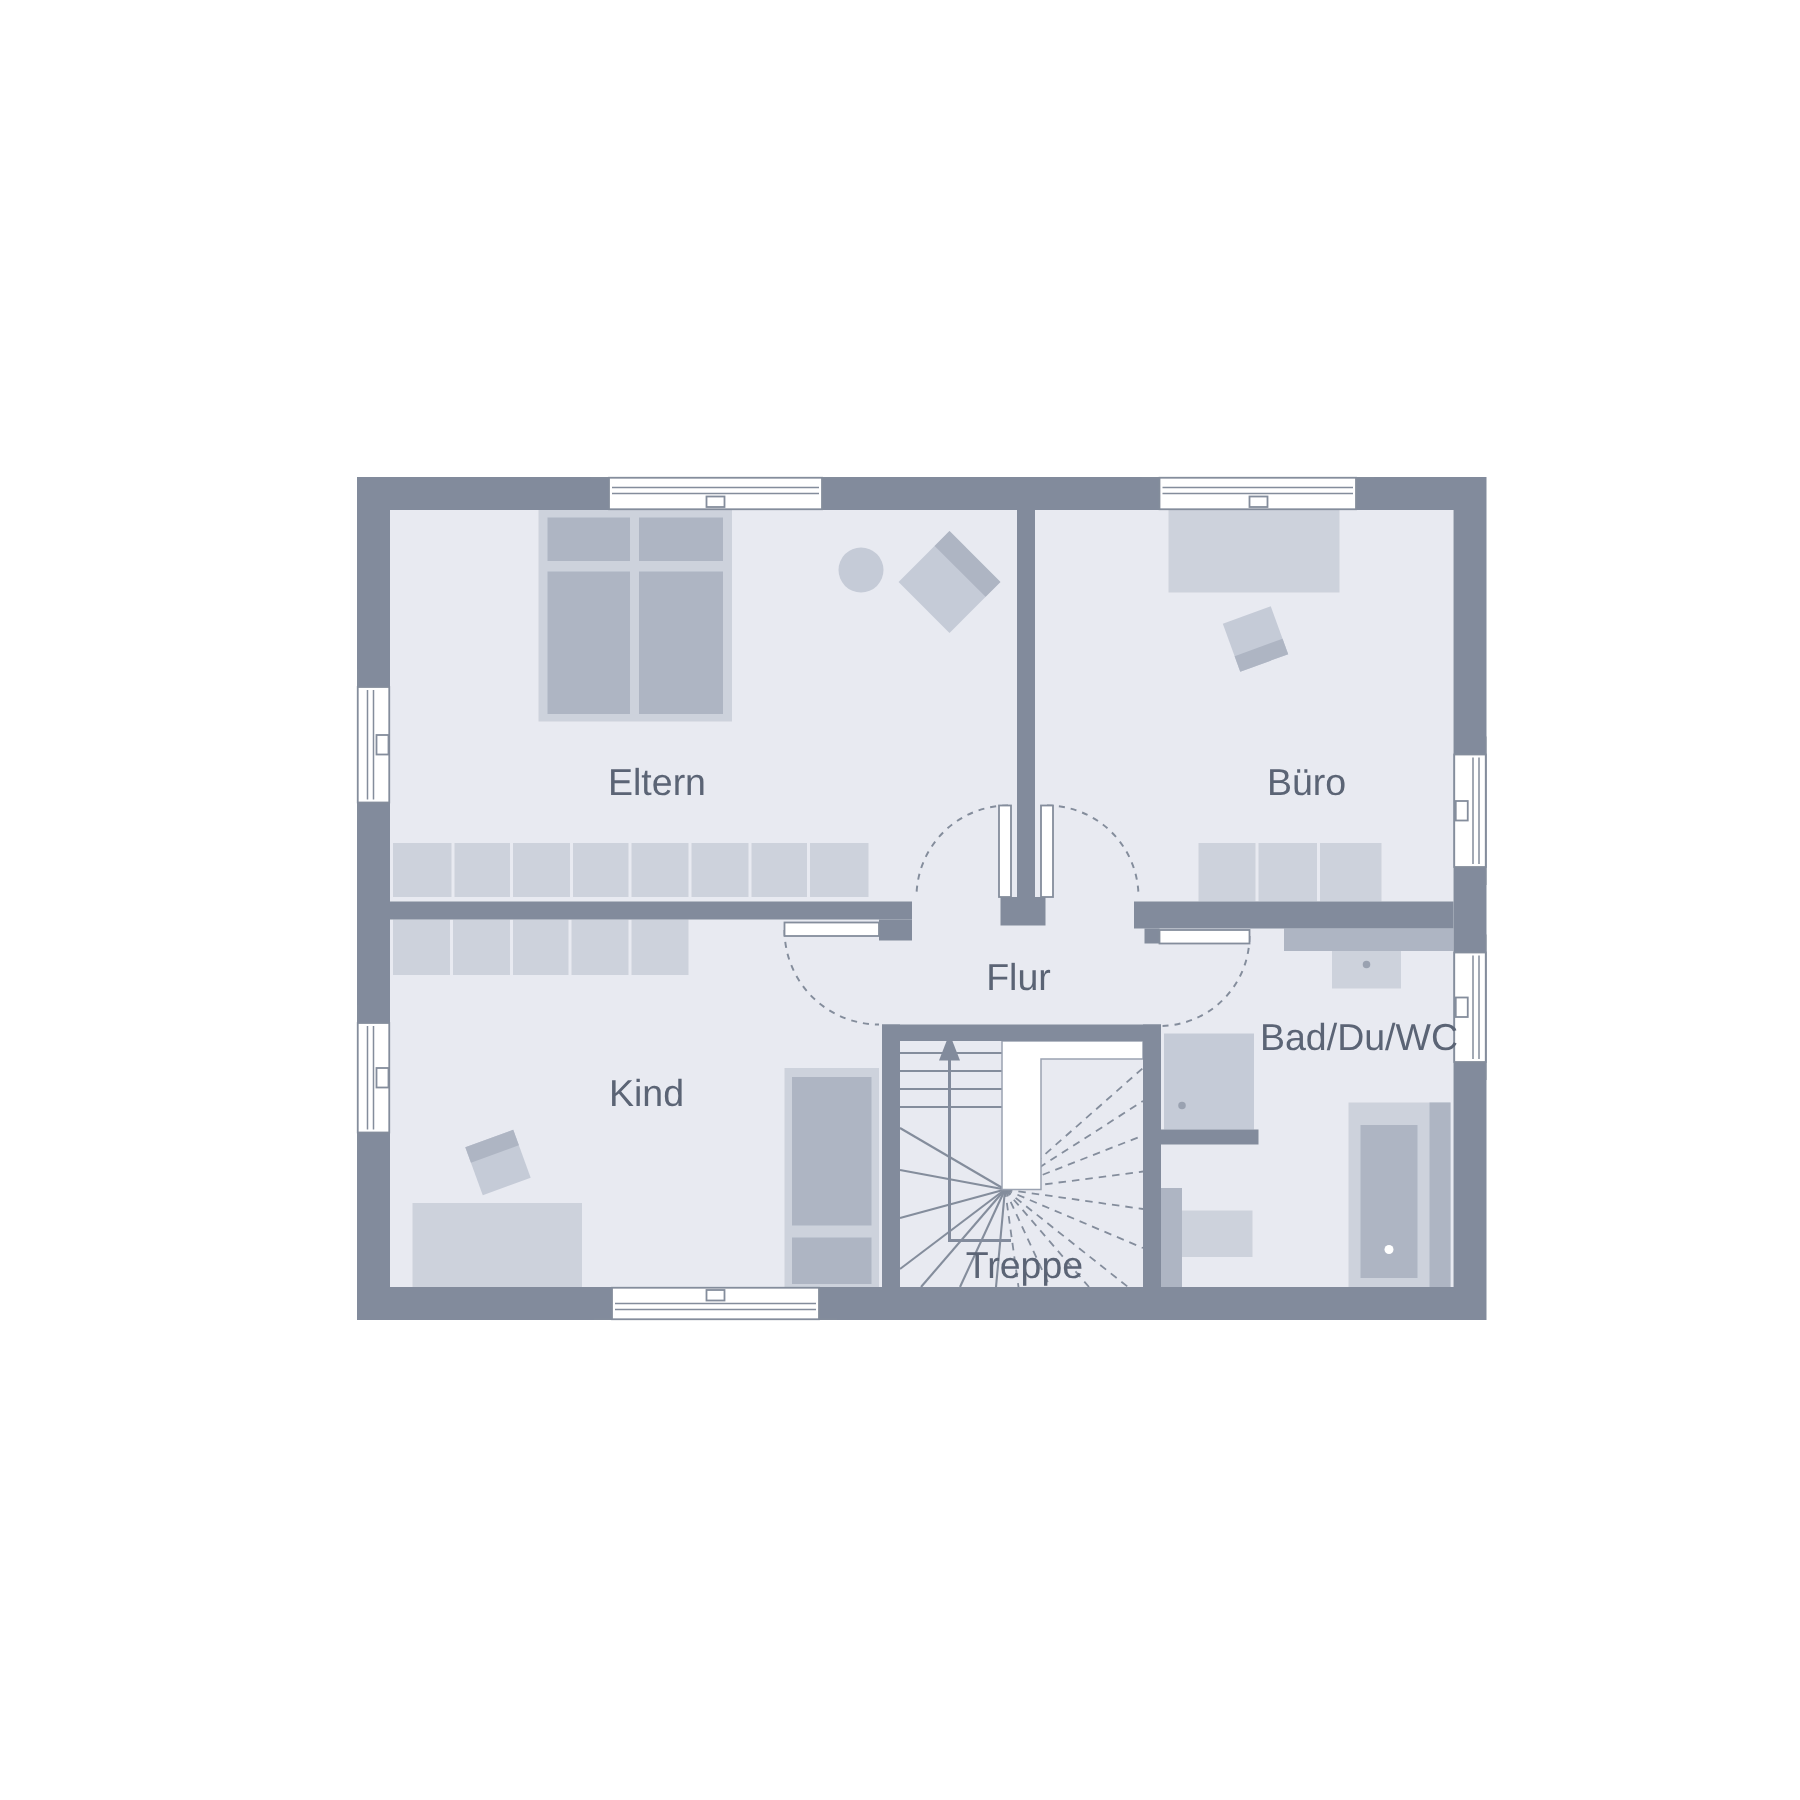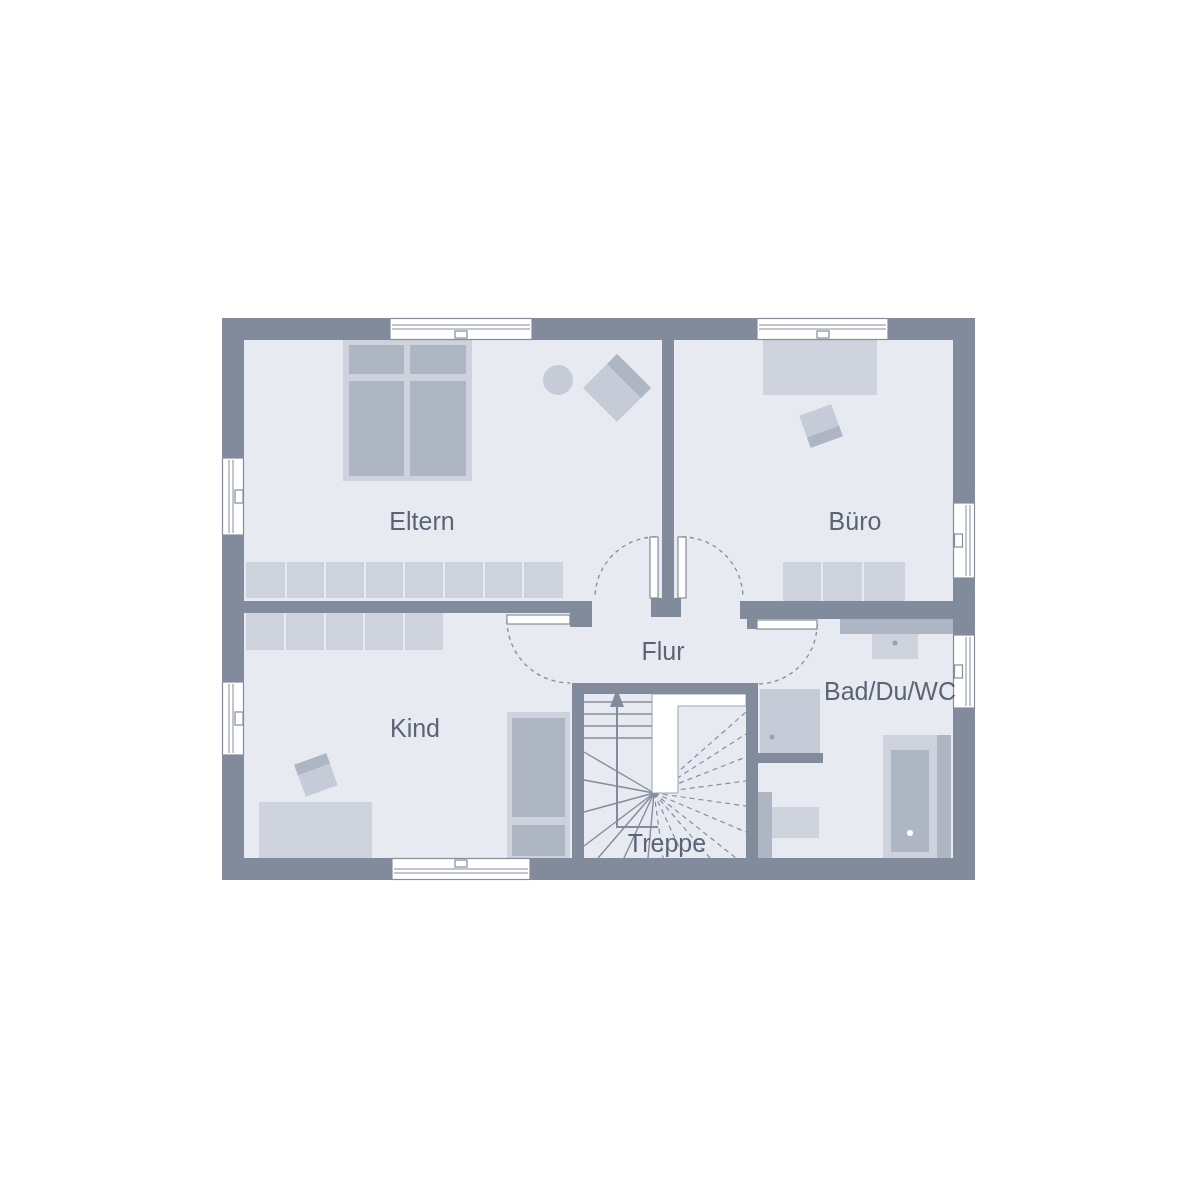--- a/index.html
+++ b/index.html
@@ -1,17 +1,17 @@
 <!DOCTYPE html>
 <html style="--bg: #ffffff; --wall: #828b9c; --floor: #e8eaf1; --furnLight: #cdd2dc; --furnMid: #c5cbd7; --furnDark: #aeb5c3; --line: #848d9c; --text: #5b6475; --dot: #9aa2b1;"><head>
 <meta charset="utf-8">
 <style>
   html,body{margin:0;padding:0;background:#fff;}
   .canvas{position:relative;width:1180px;height:1200px;background:var(--bg,#fff);overflow:hidden;
-          font-family:"Liberation Sans",sans-serif;}
+          font-family:"Liberation Sans",sans-serif;padding-left:16px;}
   svg{display:block;}
   .wall{fill:var(--wall,#828b9c);}
   .floor{fill:var(--floor,#e8eaf1);}
   .fl{fill:var(--furnLight,#cdd2dc);}
   .fm{fill:var(--furnMid,#c5cbd7);}
   .fd{fill:var(--furnDark,#aeb5c3);}
   .divider{stroke:var(--floor,#e8eaf1);stroke-width:2;}
   .win{fill:#fff;stroke:var(--line,#848d9c);stroke-width:1.2;}
   .wline{stroke:var(--line,#848d9c);stroke-width:1;fill:none;}
   .door{fill:#fff;stroke:var(--line,#848d9c);stroke-width:1.2;}

